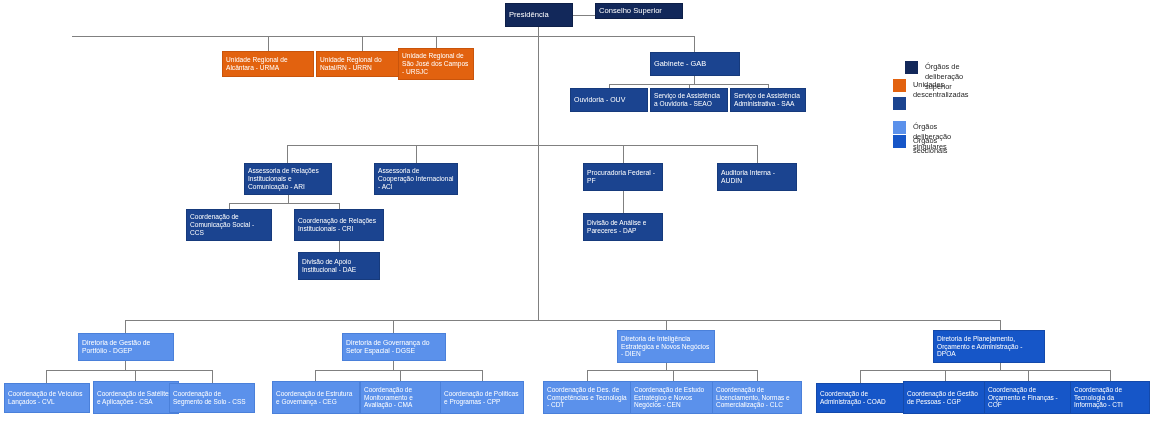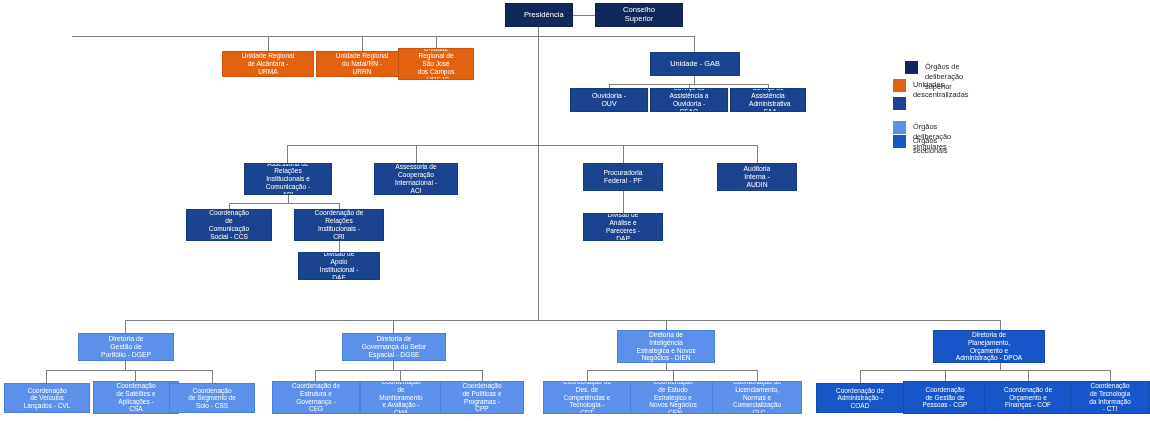--- a/index.html
+++ b/index.html
@@ -14,24 +14,23 @@
   .line{position:absolute;background:#808080;}
   .line.h{height:1px;}
   .line.v{width:1px;}
 
   .node{
     position:absolute;
     box-sizing:border-box;
     display:flex;
     align-items:center;
     justify-content:center;
-    text-align:center;
     color:#ffffff;
     line-height:1.18;
-    padding:2px 18px;
+    padding:2px 3px;
     overflow:hidden;
   }
   .node span{display:block;width:100%;}
 
   
   .c-deliberacao{background:#12285a;border:1px solid #0d1f48;}
   .c-descentralizada{background:#e2620f;border:1px solid #c9540b;}
   .c-assistencia{background:#1b4490;border:1px solid #163a7c;}
   .c-especifico{background:#5b91eb;border:1px solid #4a80da;}
   .c-seccional{background:#1656c8;border:1px solid #1349ab;}
@@ -101,39 +100,39 @@
       <div class="line h" style="left: 860px; top: 370px; width: 250px;"></div>
       <div class="line v" style="left: 860px; top: 370px; height: 13px;"></div>
       <div class="line v" style="left: 945px; top: 370px; height: 12px;"></div>
       <div class="line v" style="left: 1028px; top: 370px; height: 12px;"></div>
       <div class="line v" style="left: 1110px; top: 370px; height: 12px;"></div>
     </div>
   <div id="nodes">
       <div class="node c-deliberacao" style="left: 505px; top: 3px; width: 68px; height: 24px; font-size: 7.6px;">
         <span>Presidência</span>
       </div>
-      <div class="node c-deliberacao" style="left: 595px; top: 3px; width: 88px; height: 24px; font-size: 7.6px;">
+      <div class="node c-deliberacao" style="left: 595px; top: 3px; width: 88px; height: 16px; font-size: 7.6px;">
         <span>Conselho
 Superior</span>
       </div>
       <div class="node c-descentralizada" style="left: 222px; top: 51px; width: 92px; height: 26px; font-size: 6.6px;">
         <span>Unidade Regional de
 Alcântara - URMA</span>
       </div>
       <div class="node c-descentralizada" style="left: 316px; top: 51px; width: 92px; height: 26px; font-size: 6.6px;">
         <span>Unidade Regional do
 Natal/RN - URRN</span>
       </div>
       <div class="node c-descentralizada" style="left: 398px; top: 48px; width: 76px; height: 32px; font-size: 6.6px;">
         <span>Unidade Regional de
 São José dos Campos
 - URSJC</span>
       </div>
       <div class="node c-assistencia" style="left: 650px; top: 52px; width: 90px; height: 24px; font-size: 7.4px;">
-        <span>Unidade - GAB</span>
+        <span>Gabinete - GAB</span>
       </div>
       <div class="node c-assistencia" style="left: 570px; top: 88px; width: 78px; height: 24px; font-size: 7px;">
         <span>Ouvidoria - OUV</span>
       </div>
       <div class="node c-assistencia" style="left: 650px; top: 88px; width: 78px; height: 24px; font-size: 6.6px;">
         <span>Serviço de Assistência
 a Ouvidoria - SEAO</span>
       </div>
       <div class="node c-assistencia" style="left: 730px; top: 88px; width: 76px; height: 24px; font-size: 6.6px;">
         <span>Serviço de Assistência

